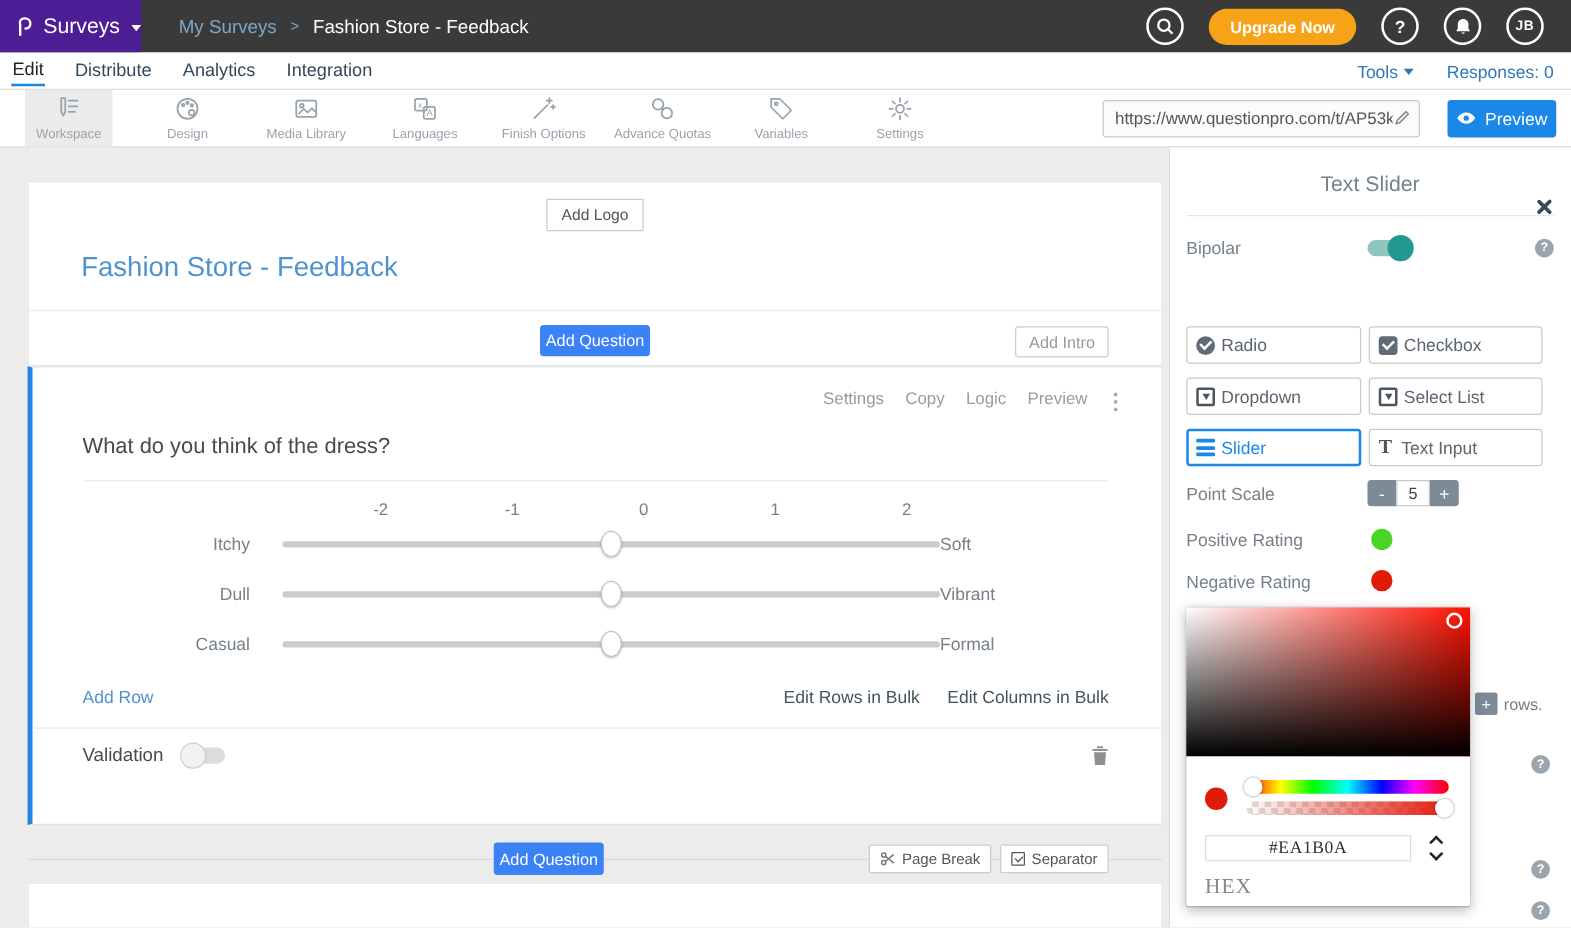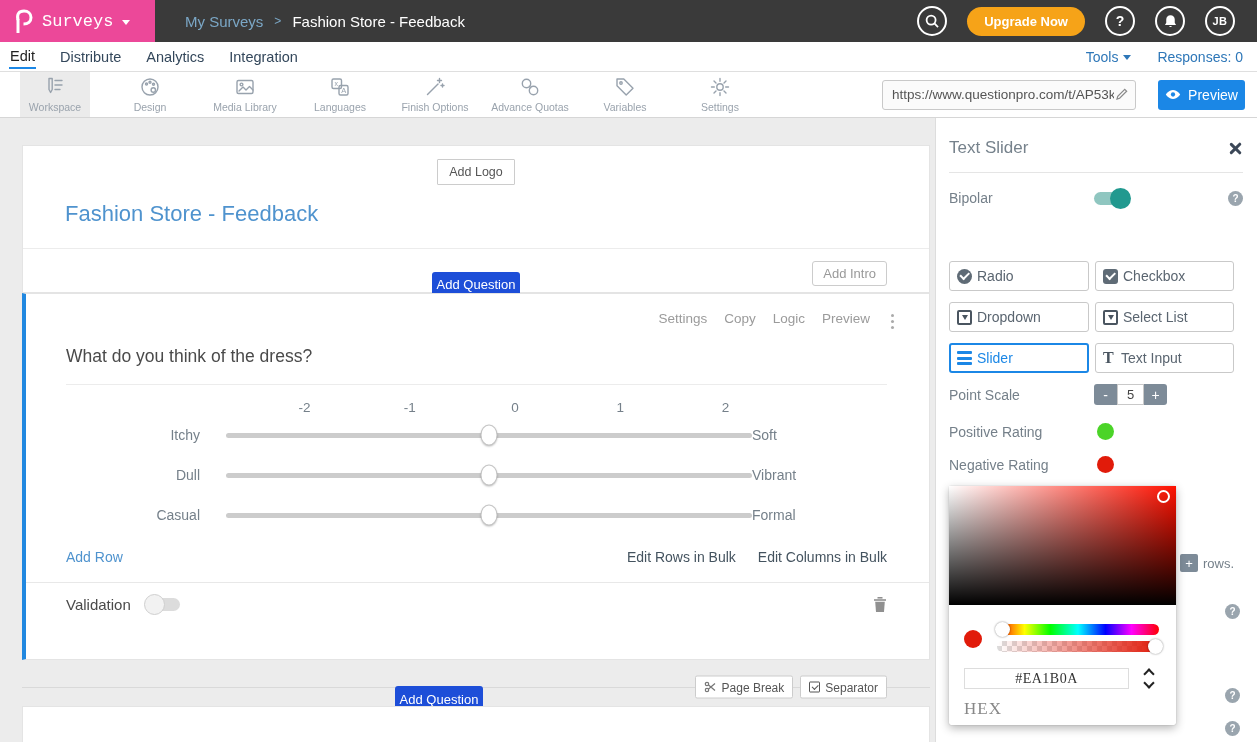--- a/index.html
+++ b/index.html
@@ -3,21 +3,21 @@
 <meta charset="utf-8">
 <style>
   * { box-sizing: border-box; }
   html,body { margin:0; padding:0; }
   body {
     width:1257px; height:742px; position:relative; overflow:hidden;
     font-family:"Liberation Sans", sans-serif; background:#ececec;
   }
   
   .header { position:absolute; top:0; left:0; right:0; height:42px; background:#3a3a3a; display:flex; align-items:center; color:#fff; }
-  .brand { width:155px; height:42px; background:#ec4899; display:flex; align-items:center; gap:9px; padding-left:13px; cursor:pointer;font-family:Liberation Mono, monospace; }
+  .brand { width:113px; height:42px; background:#4c1d95; display:flex; align-items:center; gap:9px; padding-left:13px; cursor:pointer; }
   .brand-name { font-size:17px; }
   .caret-down { display:inline-block; width:0; height:0; border-left:4.5px solid transparent; border-right:4.5px solid transparent; border-top:5.5px solid #fff; margin-top:2px; }
   .crumb { margin-left:30px; display:flex; align-items:center; gap:11px; font-size:15px; }
   .crumb-parent { color:#7ba7c6; cursor:pointer; }
   .crumb-sep { color:#7ba7c6; font-size:12px; }
   .header-right { margin-left:auto; display:flex; align-items:center; gap:20px; padding-right:22px; }
   .hcircle { width:30px; height:30px; border:2px solid #fff; border-radius:50%; display:flex; align-items:center; justify-content:center; cursor:pointer; }
   .h-help::after { content:"?"; font-weight:bold; font-size:14px; }
   .avatar { font-weight:bold; font-size:11px; letter-spacing:.5px;text-align:center; }
   .upgrade { background:#f6a318; border-radius:16px; padding:7px 17px; font-size:13px; font-weight:bold; cursor:pointer; }
@@ -40,21 +40,21 @@
   .url-text { flex:1; overflow:hidden; white-space:nowrap; }
   .preview-btn { background:#1b87e6; color:#fff; border-radius:3px; display:flex; align-items:center; justify-content:center; gap:7px; font-size:14px; width:87px; height:30px; margin-left:22px; cursor:pointer; }
   
   .main { position:absolute; top:118px; left:0; width:935px; bottom:0; background:#ececec; }
   .canvas-head { position:absolute; left:22px; top:27px; width:908px; height:148px; background:#fff; border:1px solid #e4e4e4; }
   .add-logo-wrap { display:flex; justify-content:center; padding-top:13px; }
   .add-logo { border:1px solid #ccc; border-radius:1px; background:#fff; font-size:12.5px; color:#555; padding:5px 11px; cursor:pointer; }
   .survey-title { margin:16px 0 0 42px; font-size:22px; color:#4f93ce; }
   .head-div { margin-top:21px; border-top:1px solid #ececec; }
   .head-btn-row { position:relative; height:47px; }
-  .btn-blue { background:#1d4ed8; color:#fff; border-radius:3px; font-size:13px; display:flex; align-items:center; justify-content:center; cursor:pointer;margin-top:12px; }
+  .btn-blue { background:#3b82f6; color:#fff; border-radius:3px; font-size:13px; display:flex; align-items:center; justify-content:center; cursor:pointer; }
   .add-q-top { position:absolute; left:50%; top:11px; transform:translateX(-50%); width:88px; height:25px; }
   .add-intro { position:absolute; right:42px; top:12px; border:1px solid #ccc; border-radius:3px; background:#fff; color:#999; font-size:13px; padding:4px 10px; cursor:pointer; }
   .qblock { position:absolute; left:22px; top:175px; width:908px; height:367px; background:#fff; border:1px solid #e4e4e4; border-left:4px solid #2188e0; }
   .qmenu { display:flex; justify-content:flex-end; align-items:center; gap:17px; padding:17px 33px 0 0; color:#9b9b9b; font-size:13.5px; }
   .qmenu-item { cursor:pointer; }
   .vdots { width:3px; height:3px; border-radius:50%; background:#aaa; box-shadow:0 6px 0 #aaa, 0 12px 0 #aaa; margin:-6px 2px 0 4px; cursor:pointer; }
   .qtext { margin:20px 0 0 40px; font-size:17.5px; color:#4a4a4a; }
   .qdiv { margin:17px 42px 0 40px; border-top:1px solid #ececec; }
   .scale-row { margin:15px 0 0 226px; width:526px; display:flex; }
   .scale-row span { flex:1; text-align:center; color:#75808a; font-size:13.5px; }
@@ -78,21 +78,21 @@
   .addq-row { position:absolute; left:22px; top:546px; width:908px; height:46px; }
   .addq-row::before { content:""; position:absolute; left:0; right:0; top:50%; border-top:1px solid #d9d9d9; }
   .add-q-bottom { position:absolute; left:50%; top:10px; transform:translateX(calc(-50% - 37px)); width:88px; height:26px; }
   .pb-sep { position:absolute; right:43px; top:50%; transform:translateY(-50%); display:flex; gap:7px; }
   .mini-btn { height:23px; background:#fff; border:1px solid #ccc; border-radius:2px; display:flex; align-items:center; gap:5px; padding:0 8px; font-size:12px; color:#555; cursor:pointer; }
   .sep-check { width:11px; height:11px; border:1.5px solid #555; border-radius:1px; position:relative; }
   .sep-check::after { content:""; position:absolute; left:1.5px; top:2px; width:5px; height:2.5px; border-left:1.5px solid #555; border-bottom:1.5px solid #555; transform:rotate(-45deg); }
   .white-foot { position:absolute; left:22px; top:588px; width:908px; height:36px; background:#fff; border:1px solid #e4e4e4; border-bottom:none; }
   
   .panel { position:absolute; top:118px; left:935px; right:0; bottom:0; background:#fff; border-left:1px solid #ddd; font-size:14px; color:#75808a; }
-  .p-title-row { position:absolute; left:13px; right:14px; top:20px; display:flex; align-items:center; }
+  .p-title-row { position:absolute; left:13px; right:14px; top:20px; display:flex; align-items:center;flex-direction:column; }
   .p-title { font-size:17px; color:#76828c; }
   .x-icon { margin-left:auto; position:relative; width:15px; height:15px; cursor:pointer; }
   .x-icon::before,.x-icon::after { content:""; position:absolute; left:6px; top:0; width:3.2px; height:15px; background:#3c4858; border-radius:1.5px; }
   .x-icon::before { transform:rotate(45deg); } .x-icon::after { transform:rotate(-45deg); }
   .p-div { position:absolute; left:13px; right:14px; top:54px; border-top:1px solid #e5e5e5; }
   .p-row { position:absolute; left:13px; right:14px; display:flex; align-items:center; }
   .p-lbl { width:145px; }
   .q-icon { margin-left:auto; width:15px; height:15px; border-radius:50%; background:#9aa5ae; color:#fff; display:flex; align-items:center; justify-content:center; cursor:pointer; flex:0 0 15px; }
   .q-icon::after { content:"?"; font-size:10px; font-weight:bold; }
   .q-float { position:absolute; }

